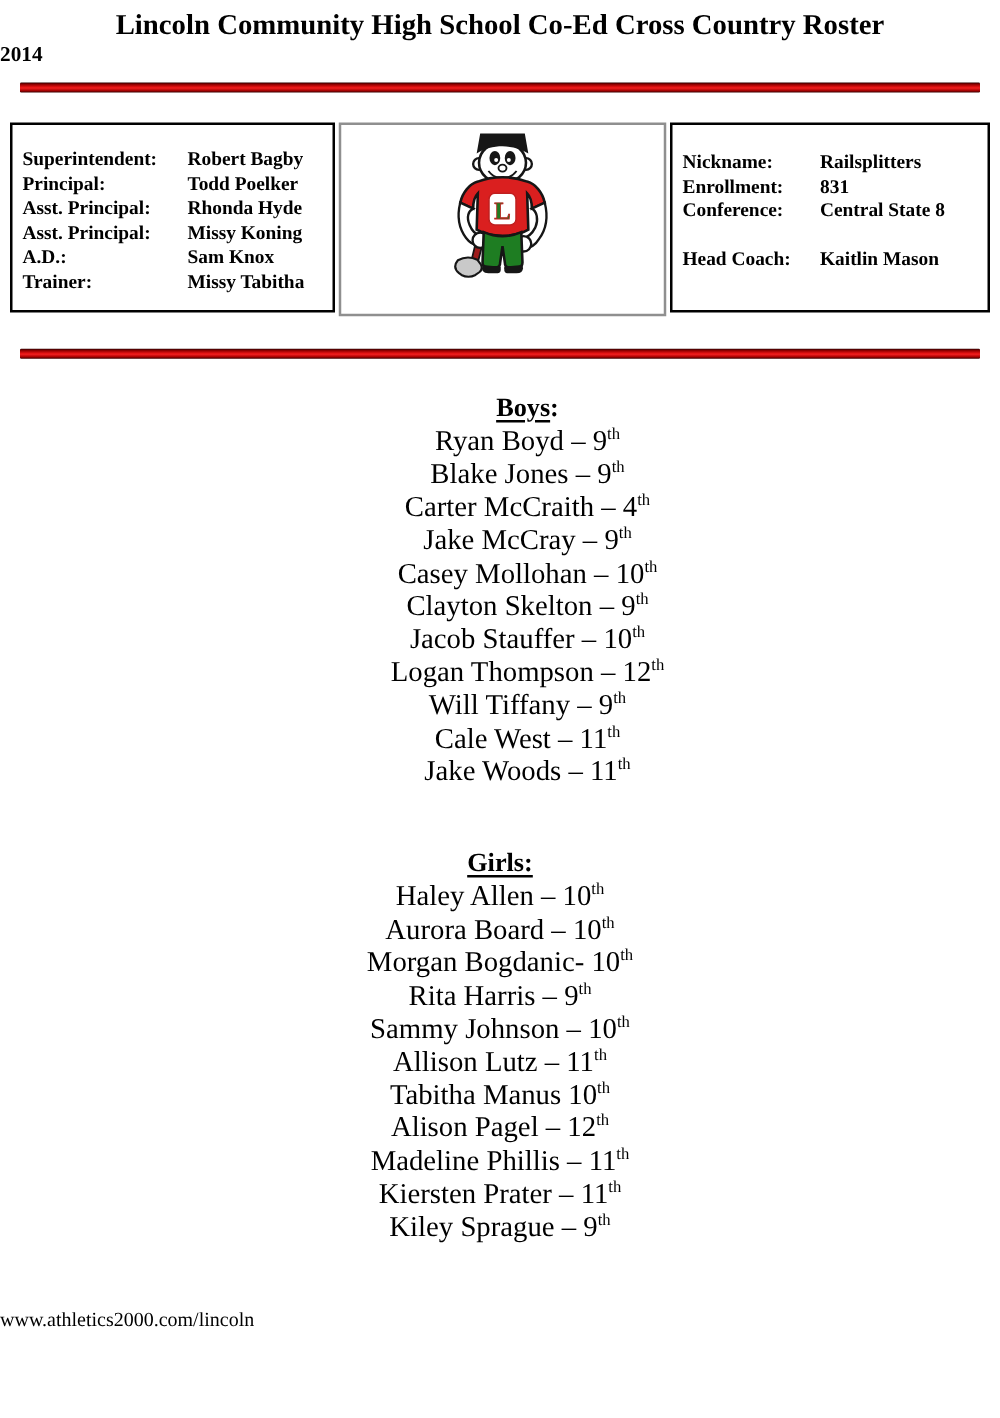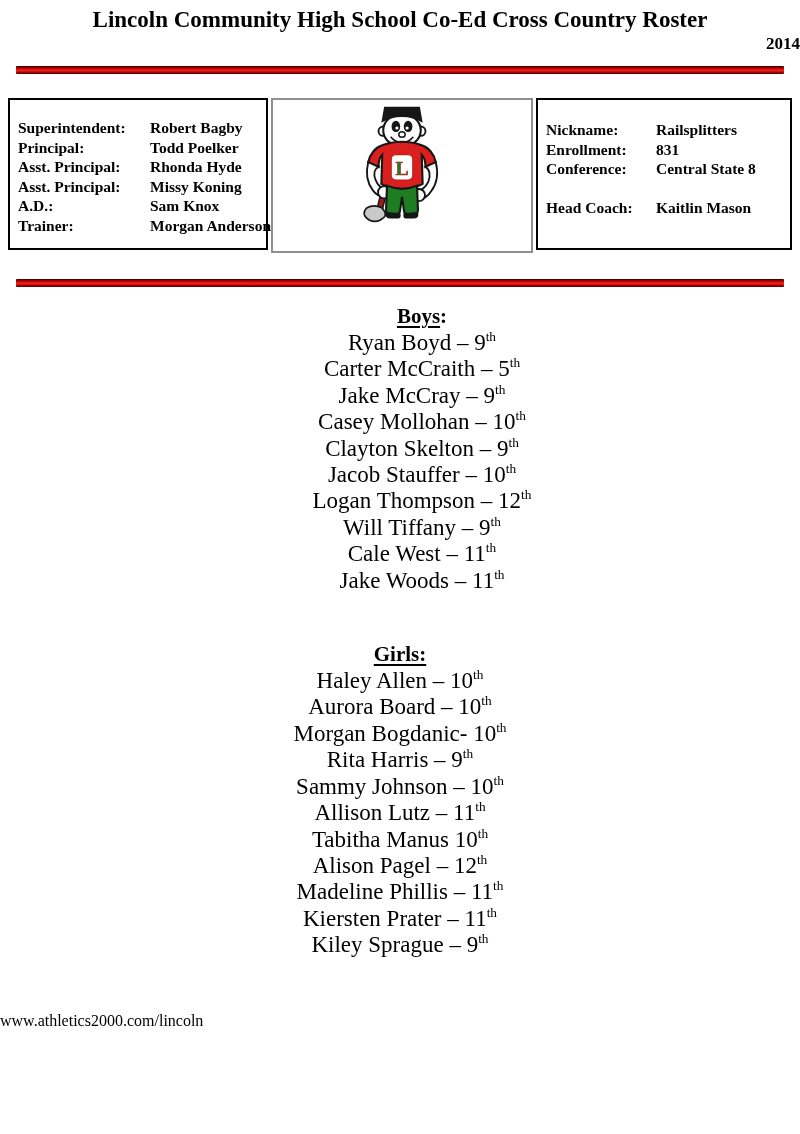--- a/index.html
+++ b/index.html
@@ -14,21 +14,21 @@
 
   
   .page-title {
     padding-top: 7px;
     text-align: center;
     font-size: 23px;
     line-height: 26px;
     font-weight: bold;
   }
   .page-year {
-    text-align: right;
+    text-align: left;
     font-size: 17px;
     line-height: 20px;
     font-weight: bold;
     margin-top: 1px;
   }
 
   
   .red-bar {
     height: 8px;
     margin: 12px 16px 0 16px;
@@ -74,21 +74,21 @@
     line-height: 19.6px;
     white-space: nowrap;
   }
   .info-line.spacer { height: 19.6px; }
   .staff-box .lbl { width: 132px; flex: 0 0 132px; }
   .school-box .lbl { width: 110px; flex: 0 0 110px; }
   .mascot-svg { margin-top: 3px; }
 
   
   .roster { text-align: center; }
-  .roster-section.boys { margin-top: 16px; padding-left: 44px; }
+  .roster-section.boys { margin-top: 26px; padding-left: 44px; }
   .roster-section.girls { margin-top: 47px; }
   .section-heading {
     font-size: 21px;
     line-height: 27px;
     font-weight: bold;
   }
   .section-heading .underlined {
     text-decoration: underline;
     text-decoration-thickness: 2px;
     text-underline-offset: 3px;
@@ -137,21 +137,21 @@
       <div class="info-line">
         <span class="lbl">Asst. Principal:</span>
         <span class="val">Missy Koning</span>
       </div>
       <div class="info-line">
         <span class="lbl">A.D.:</span>
         <span class="val">Sam Knox</span>
       </div>
       <div class="info-line">
         <span class="lbl">Trainer:</span>
-        <span class="val">Morgan Anderson</span>
+        <span class="val">Missy Tabitha</span>
       </div>
     </div>
 
   <div class="mascot-box">
     <svg class="mascot-svg" width="94" height="124" viewBox="0 0 100 132" aria-hidden="true">
 
       <circle cx="30" cy="30" r="5" fill="#fff" stroke="#161616" stroke-width="2"></circle>
       <circle cx="70" cy="30" r="5" fill="#fff" stroke="#161616" stroke-width="2"></circle>
 
       <ellipse cx="50" cy="29" rx="20" ry="17.5" fill="#fff" stroke="#161616" stroke-width="2.2"></ellipse>
@@ -214,21 +214,22 @@
 <div class="red-bar second"></div>
 
 <div class="roster">
 
   <div class="roster-section boys">
     <div class="section-heading">
       <span class="underlined">Boys</span><span>:</span>
     </div>
     <div class="roster-list" id="boys-list">
         <div class="roster-line"><span>Ryan Boyd – 9</span><sup>th</sup></div>
-        <div class="roster-line"><span>Carter McCraith – 5</span><sup>th</sup></div>
+        <div class="roster-line"><span>Blake Jones – 9</span><sup>th</sup></div>
+        <div class="roster-line"><span>Carter McCraith – 4</span><sup>th</sup></div>
         <div class="roster-line"><span>Jake McCray – 9</span><sup>th</sup></div>
         <div class="roster-line"><span>Casey Mollohan – 10</span><sup>th</sup></div>
         <div class="roster-line"><span>Clayton Skelton – 9</span><sup>th</sup></div>
         <div class="roster-line"><span>Jacob Stauffer – 10</span><sup>th</sup></div>
         <div class="roster-line"><span>Logan Thompson – 12</span><sup>th</sup></div>
         <div class="roster-line"><span>Will Tiffany – 9</span><sup>th</sup></div>
         <div class="roster-line"><span>Cale West – 11</span><sup>th</sup></div>
         <div class="roster-line"><span>Jake Woods – 11</span><sup>th</sup></div>
       </div>
   </div>

